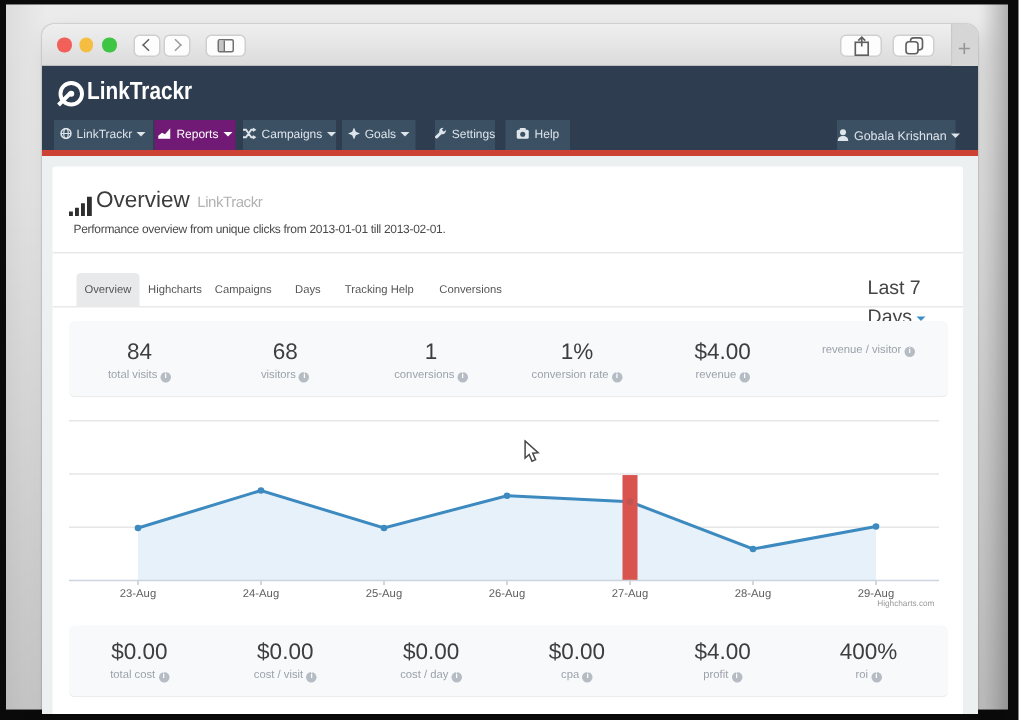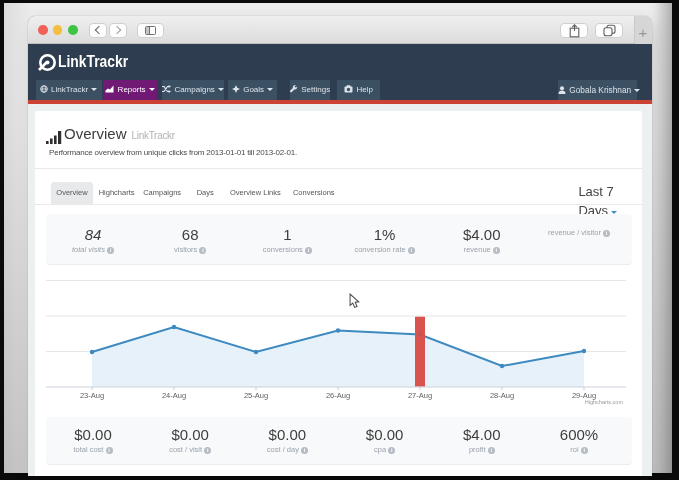--- a/index.html
+++ b/index.html
@@ -154,28 +154,28 @@
         <rect x="12" y="0" width="3.2" height="13" fill="#2e2e2e"></rect>
       </svg>
       <div id="title">Overview<small>LinkTrackr</small></div>
       <div id="subtitle">Performance overview from unique clicks from 2013-01-01 till 2013-02-01.</div>
       <div class="divider" style="top:57px;"></div>
       <div id="tabsrow">
         <div class="tab active" style="left:16.3px;">Overview</div>
         <div class="tab" style="left:63.7px;">Highcharts</div>
         <div class="tab" style="left:108.2px;">Campaigns</div>
         <div class="tab" style="left:161.7px;">Days</div>
-        <div class="tab" style="left:194.9px;">Overview Links</div>
+        <div class="tab" style="left:194.9px;">Tracking Help</div>
         <div class="tab" style="left:257.9px;">Conversions</div>
         <div id="last7">Last 7 Days<span class="caret"></span></div>
       </div>
       <div class="divider" style="top:92.5px;"></div>
       <div class="band" style="top:103px;height:51px;"></div>
       <div class="statsrow" style="top:115px;">
-        <div class="stat" style="left:9.4px;font-style:italic;">
+        <div class="stat" style="left:9.4px;">
               <div class="val">84</div>
               <div class="lbl">total visits <span class="info">i</span></div>
             </div>
         <div class="stat" style="left:106.6px;">
               <div class="val">68</div>
               <div class="lbl">visitors <span class="info">i</span></div>
             </div>
         <div class="stat" style="left:203.8px;">
               <div class="val">1</div>
               <div class="lbl">conversions <span class="info">i</span></div>
@@ -243,21 +243,21 @@
             </div>
         <div class="stat" style="left:301px;">
               <div class="val">$0.00</div>
               <div class="lbl">cpa <span class="info">i</span></div>
             </div>
         <div class="stat" style="left:398.2px;">
               <div class="val">$4.00</div>
               <div class="lbl">profit <span class="info">i</span></div>
             </div>
         <div class="stat" style="left:495.4px;">
-              <div class="val">600%</div>
+              <div class="val">400%</div>
               <div class="lbl">roi <span class="info">i</span></div>
             </div>
       </div>
     </div>
     <svg id="cursor" width="12" height="17" viewBox="0 0 14 20" style="position:absolute;left:321px;top:249px;z-index:50;">
       <path d="M1.2,1.2 L1.2,14.6 L4.4,11.8 L6.6,17 L9.4,15.8 L7.2,10.8 L11.4,10.4 Z" fill="#fff" stroke="#4a4a4a" stroke-width="1.2"></path>
     </svg>
   </div>
 </div>
 </div>

